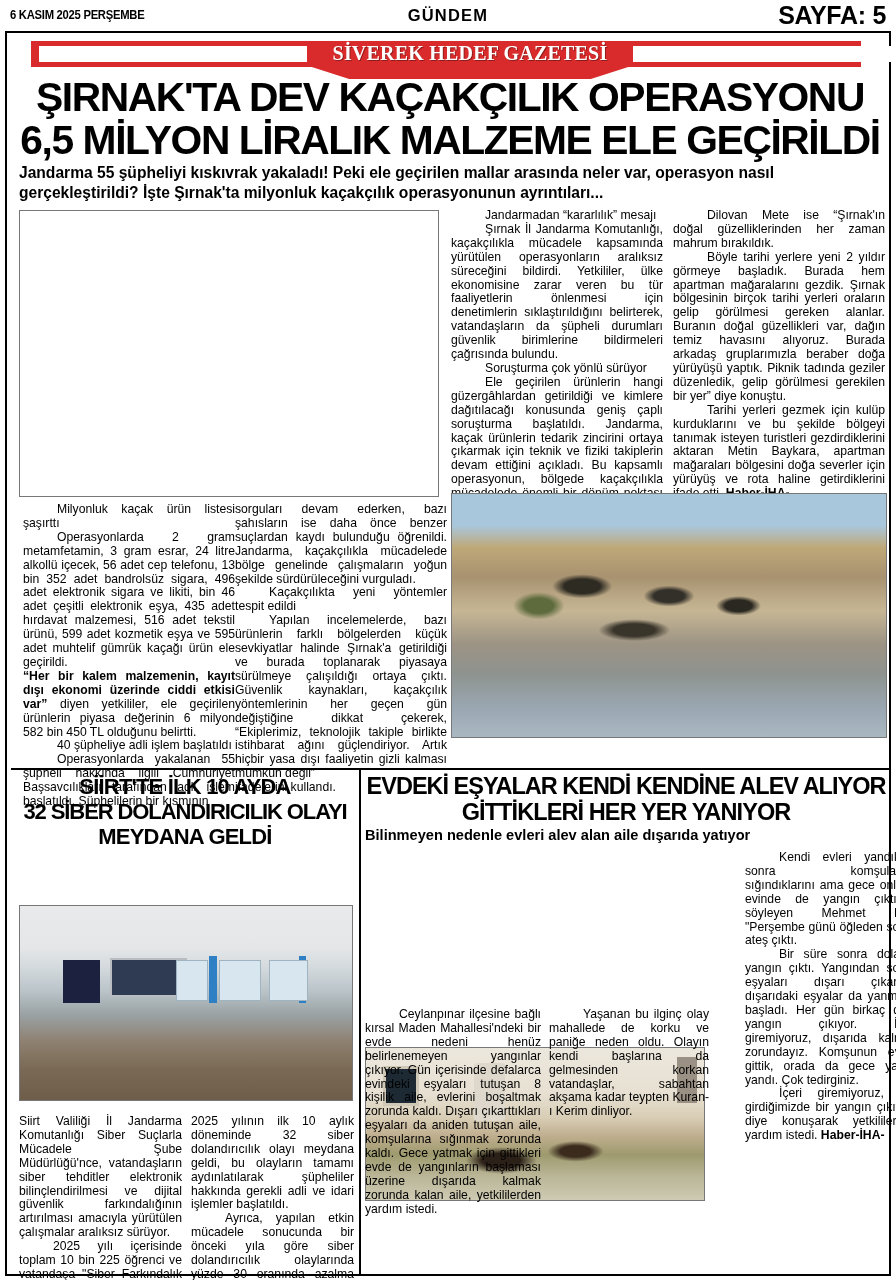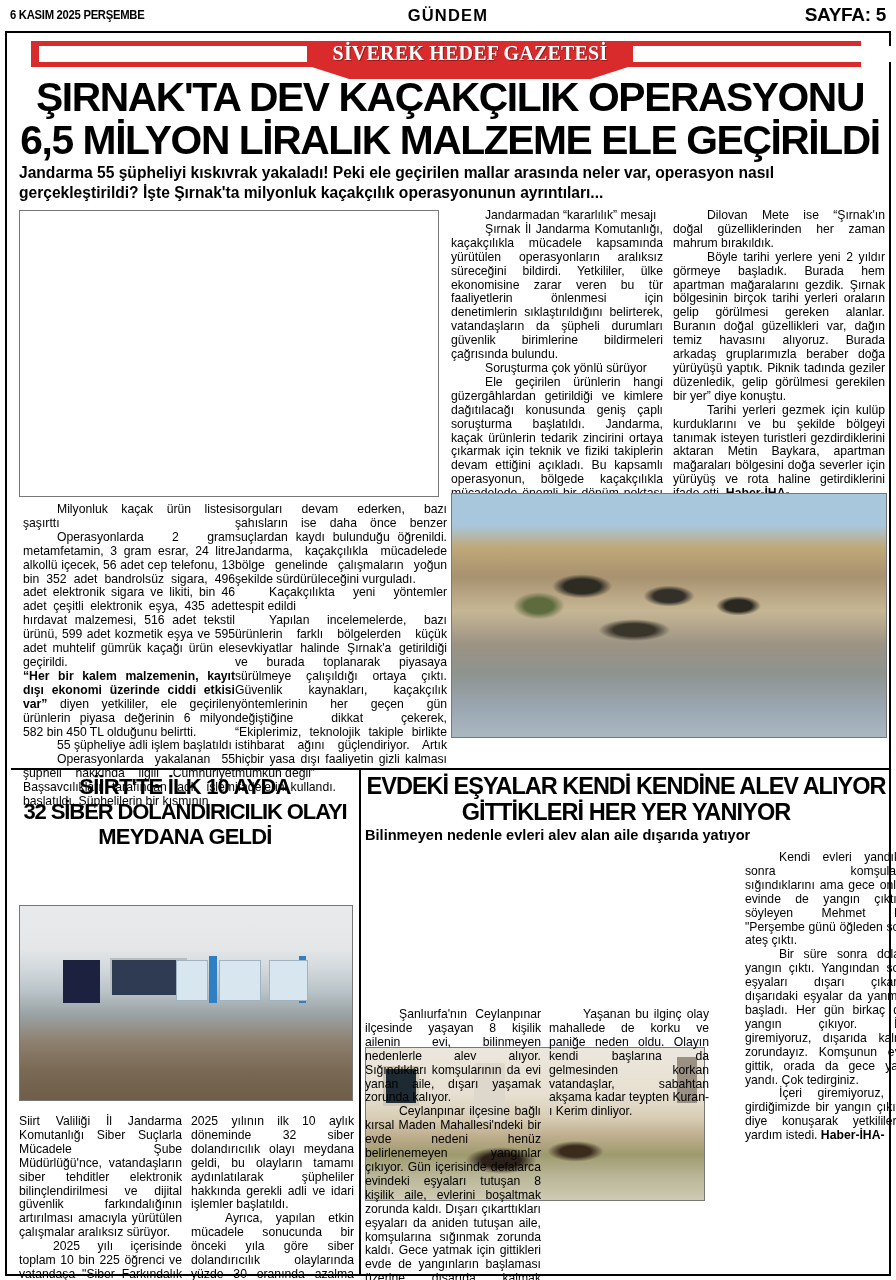--- a/index.html
+++ b/index.html
@@ -20,21 +20,21 @@
   }
   .topbar .date{
     font-weight:bold; font-size:12.5px; letter-spacing:-0.3px;
     transform:scaleX(0.9); transform-origin:left center;
   }
   .topbar .section{
     font-weight:bold; font-size:16.5px; letter-spacing:1.2px;
     position:absolute; left:0; right:0; text-align:center;
   }
   .topbar .pageno{
-    font-weight:bold; font-size:19px; letter-spacing:-0.3px; position:relative; z-index:2;
+    font-weight:bold; font-size:25px; letter-spacing:-0.3px; position:relative; z-index:2;
   }
 
   
   .frame{
     position:absolute; left:5px; top:31px; width:886px; height:1245px;
     border:2px solid #000; box-sizing:border-box; background:#fff;
   }
   .inner{ position:absolute; left:0; top:0; right:0; bottom:0; }
 
   
@@ -186,21 +186,21 @@
         <p>Böyle tarihi yerlere yeni 2 yıldır görmeye başladık. Burada hem apartman mağaralarını gezdik. Şırnak bölgesinin birçok tarihi yerleri oraların gelip görülmesi gereken alanlar. Buranın doğal güzellikleri var, dağın temiz havasını alıyoruz. Burada arkadaş gruplarımızla beraber doğa yürüyüşü yaptık. Piknik tadında geziler düzenledik, gelip görülmesi gerekilen bir yer” diye konuştu.</p>
         <p><span>Tarihi yerleri gezmek için kulüp kurduklarını ve bu şekilde bölgeyi tanımak isteyen turistleri gezdirdiklerini aktaran Metin Baykara, apartman mağaraları bölgesini doğa severler için yürüyüş ve rota haline getirdiklerini ifade etti. </span><span class="bold">Haber-İHA-</span></p>
       </div>
 
       <div class="photo cave2" style="left:444px; top:460px; width:434px; height:243px; border:1px solid #777;"></div>
 
       <div class="col bodytext" style="left:16px; top:470px; width:212px;">
         <p class="sub">Milyonluk kaçak ürün listesi şaşırttı</p>
         <p>Operasyonlarda 2 gram metamfetamin, 3 gram esrar, 24 litre alkollü içecek, 56 adet cep telefonu, 13 bin 352 adet bandrolsüz sigara, 496 adet elektronik sigara ve likiti, bin 46 adet çeşitli elektronik eşya, 435 adet hırdavat malzemesi, 516 adet tekstil ürünü, 599 adet kozmetik eşya ve 595 adet muhtelif gümrük kaçağı ürün ele geçirildi.</p>
         <p class="noind"><span class="bold">“Her bir kalem malzemenin, kayıt dışı ekonomi üzerinde ciddi etkisi var”</span><span> diyen yetkililer, ele geçirilen ürünlerin piyasa değerinin 6 milyon 582 bin 450 TL olduğunu belirtti.</span></p>
-        <p class="sub">55 şüpheliye adli işlem başlatıldı</p>
+        <p class="sub">40 şüpheliye adli işlem başlatıldı</p>
         <p>Operasyonlarda yakalanan 55 şüpheli hakkında ilgili Cumhuriyet Başsavcılıkları tarafından adli işlem başlatıldı. Şüphelilerin bir kısmının</p>
       </div>
 
       <div class="col bodytext" style="left:228px; top:470px; width:212px;">
         <p class="noind">sorguları devam ederken, bazı şahısların ise daha önce benzer suçlardan kaydı bulunduğu öğrenildi. Jandarma, kaçakçılıkla mücadelede bölge genelinde çalışmaların yoğun şekilde sürdürüleceğini vurguladı.</p>
         <p class="sub">Kaçakçılıkta yeni yöntemler tespit edildi</p>
         <p>Yapılan incelemelerde, bazı ürünlerin farklı bölgelerden küçük sevkiyatlar halinde Şırnak'a getirildiği ve burada toplanarak piyasaya sürülmeye çalışıldığı ortaya çıktı. Güvenlik kaynakları, kaçakçılık yöntemlerinin her geçen gün değiştiğine dikkat çekerek, “Ekiplerimiz, teknolojik takiple birlikte istihbarat ağını güçlendiriyor. Artık hiçbir yasa dışı faaliyetin gizli kalması mümkün değil”</p>
         <p class="noind">ifadelerini kullandı.</p>
       </div>
 
@@ -240,21 +240,20 @@
         <div style="font-weight:bold; font-size:14.6px; line-height:17px; margin-top:2px;">Bilinmeyen nedenle evleri alev alan aile dışarıda yatıyor</div>
       </div>
 
       <div class="photo fire1" style="left:358px; top:818px; width:338px; height:152px; border:1px solid #777;">
         <div class="f-win" style="left:5%; top:12%; width:9%; height:22%;"></div>
         <div class="f-person" style="left:32%; top:10%; width:9%; height:38%; background:#ddd8cb;"></div>
         <div class="f-door" style="right:2%; top:6%; width:6%; height:30%; background:#9a9084;"></div>
       </div>
 
       <div class="col bodytext" style="left:358px; top:975px; width:176px;">
-        <p>Şanlıurfa'nın Ceylanpınar ilçesinde yaşayan 8 kişilik ailenin evi, bilinmeyen nedenlerle alev alıyor. Sığındıkları komşularının da evi yanan aile, dışarı yaşamak zorunda kalıyor.</p>
         <p>Ceylanpınar ilçesine bağlı kırsal Maden Mahallesi'ndeki bir evde nedeni henüz belirlenemeyen yangınlar çıkıyor. Gün içerisinde defalarca evindeki eşyaları tutuşan 8 kişilik aile, evlerini boşaltmak zorunda kaldı. Dışarı çıkarttıkları eşyaları da aniden tutuşan aile, komşularına sığınmak zorunda kaldı. Gece yatmak için gittikleri evde de yangınların başlaması üzerine dışarıda kalmak zorunda kalan aile, yetkililerden yardım istedi.</p>
 
       </div>
 
       <div class="col bodytext" style="left:542px; top:975px; width:160px;">
         <p>Yaşanan bu ilginç olay mahallede de korku ve paniğe neden oldu. Olayın kendi başlarına da gelmesinden korkan vatandaşlar, sabahtan akşama kadar teypten Kuran-ı Kerim dinliyor.</p>
       </div>
 
       <div class="col bodytext" style="left:706px; top:818px; width:172px;margin-left:32px;">
         <p>Kendi evleri yandıktan sonra komşularına sığındıklarını ama gece onların evinde de yangın çıktığını söyleyen Mehmet Mol, "Perşembe günü öğleden sonra ateş çıktı.</p>

